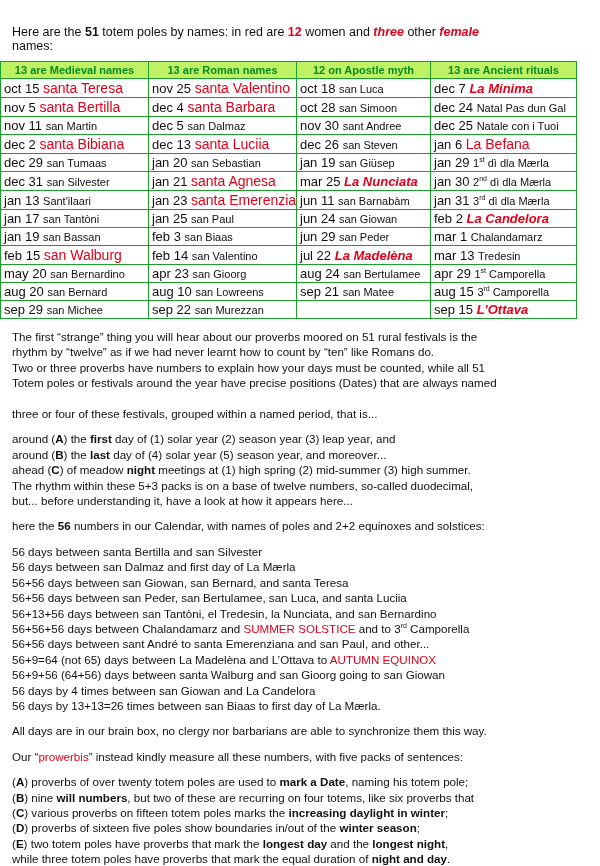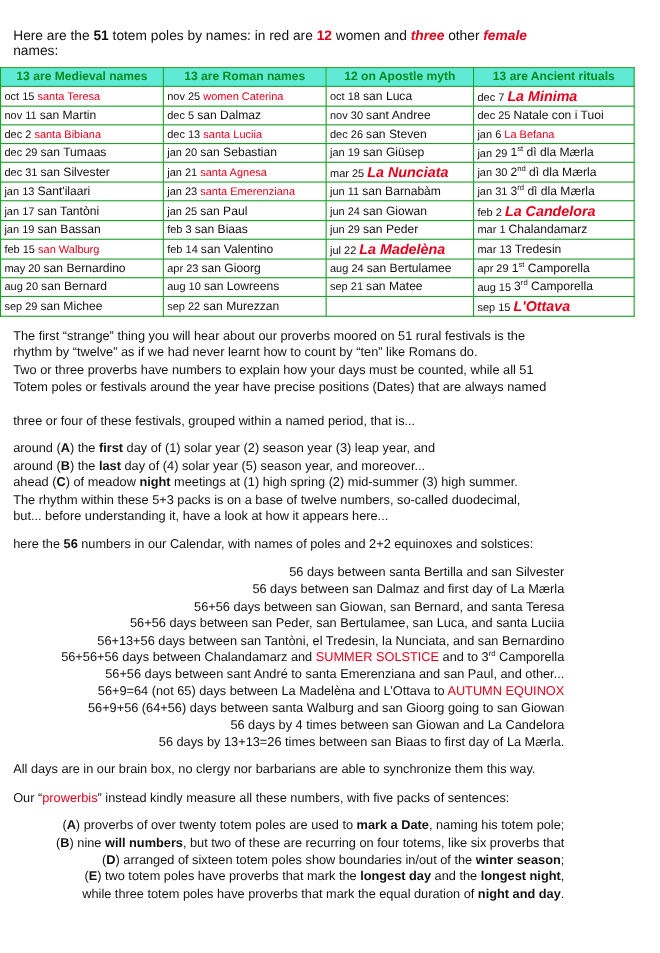--- a/index.html
+++ b/index.html
@@ -29,31 +29,31 @@
     height:14px;
     vertical-align:middle;
     white-space:nowrap;
     overflow:hidden;
   }
   table.cal th{
     color:#0b8a1f;
     font-size:11px;
     font-weight:bold;
     text-align:center;
-    background:#5eead4;
-  }
-  .dt{font-size:10px;color:#111;}
+    background:#bef264;
+  }
+  .dt{font-size:13px;color:#111;}
   .nm{font-size:11px;}
-  .nmred{font-size:10px;color:#e2001a;}
+  .nmred{font-size:14px;color:#e2001a;}
   .nmredb{font-size:13px;color:#e2001a;font-weight:bold;font-style:italic;}
   .sup{font-size:7px;vertical-align:super;}
   .body{padding:10px 12px 0 12px;font-size:11.6px;line-height:1.33;color:#111;}
   .body p{margin:0 0 10px 0;}
   .list{margin:0 0 10px 0;}
-  .list div{margin:0;text-align:right;}
+  .list div{margin:0;}
 </style>
 </head>
 <body>
 
 <div class="page">
 
   <div class="intro">
     <span>Here are the </span><span class="b">51</span><span> totem poles by names: in red are </span><span class="red b">12</span><span> women and </span><span class="red b i">three</span><span> other </span><span class="red b i">female</span><span> names:</span>
   </div>
 
@@ -68,23 +68,29 @@
       <tr>
         <th><span>13</span> <span>are Medieval names</span></th>
         <th><span>13</span> <span>are Roman names</span></th>
         <th><span>12</span> <span>on Apostle myth</span></th>
         <th><span>13</span> <span>are Ancient rituals</span></th>
       </tr>
     </thead>
     <tbody id="cal-body">
         <tr>
           <td><span class="dt">oct 15 </span><span class="nmred">santa Teresa</span></td>
-          <td><span class="dt">nov 25 </span><span class="nmred">women Caterina</span></td>
+          <td><span class="dt">nov 25 </span><span class="nmred">santa Valentino</span></td>
           <td><span class="dt">oct 18 </span><span class="nm">san Luca</span></td>
           <td><span class="dt">dec 7 </span><span class="nmredb">La Minima</span></td>
+        </tr>
+        <tr>
+          <td><span class="dt">nov 5 </span><span class="nmred">santa Bertilla</span></td>
+          <td><span class="dt">dec 4 </span><span class="nmred">santa Barbara</span></td>
+          <td><span class="dt">oct 28 </span><span class="nm">san Simoon</span></td>
+          <td><span class="dt">dec 24 </span><span class="nm">Natal Pas dun Gal</span></td>
         </tr>
         <tr>
           <td><span class="dt">nov 11 </span><span class="nm">san Martin</span></td>
           <td><span class="dt">dec 5 </span><span class="nm">san Dalmaz</span></td>
           <td><span class="dt">nov 30 </span><span class="nm">sant Andree</span></td>
           <td><span class="dt">dec 25 </span><span class="nm">Natale con i Tuoi</span></td>
         </tr>
         <tr>
           <td><span class="dt">dec 2 </span><span class="nmred">santa Bibiana</span></td>
           <td><span class="dt">dec 13 </span><span class="nmred">santa Luciia</span></td>
@@ -187,19 +193,20 @@
 
     <p><span>All days are in our brain box, no clergy nor barbarians are able to synchronize them this way.</span></p>
 
     <p>
       <span>Our “</span><span class="red">prowerbis</span><span>” instead kindly measure all these numbers, with five packs of sentences:</span>
     </p>
 
     <div class="list">
       <div>(<span class="b">A</span><span>) proverbs of over twenty totem poles are used to </span><span class="b">mark a Date</span><span>, naming his totem pole;</span></div>
       <div>(<span class="b">B</span><span>) nine </span><span class="b">will numbers</span><span>, but two of these are recurring on four totems, like six proverbs that</span></div>
-      <div>(<span class="b">D</span><span>) arranged of sixteen totem poles show boundaries in/out of the </span><span class="b">winter season</span><span>;</span></div>
+      <div>(<span class="b">C</span><span>) various proverbs on fifteen totem poles marks the </span><span class="b">increasing daylight in winter</span><span>;</span></div>
+      <div>(<span class="b">D</span><span>) proverbs of sixteen five poles show boundaries in/out of the </span><span class="b">winter season</span><span>;</span></div>
       <div>(<span class="b">E</span><span>) two totem poles have proverbs that mark the </span><span class="b">longest day</span><span> and the </span><span class="b">longest night</span><span>,</span></div>
       <div><span>while three totem poles have proverbs that mark the equal duration of </span><span class="b">night and day</span><span>.</span></div>
     </div>
 
   </div>
 </div>
 
 </body></html>

